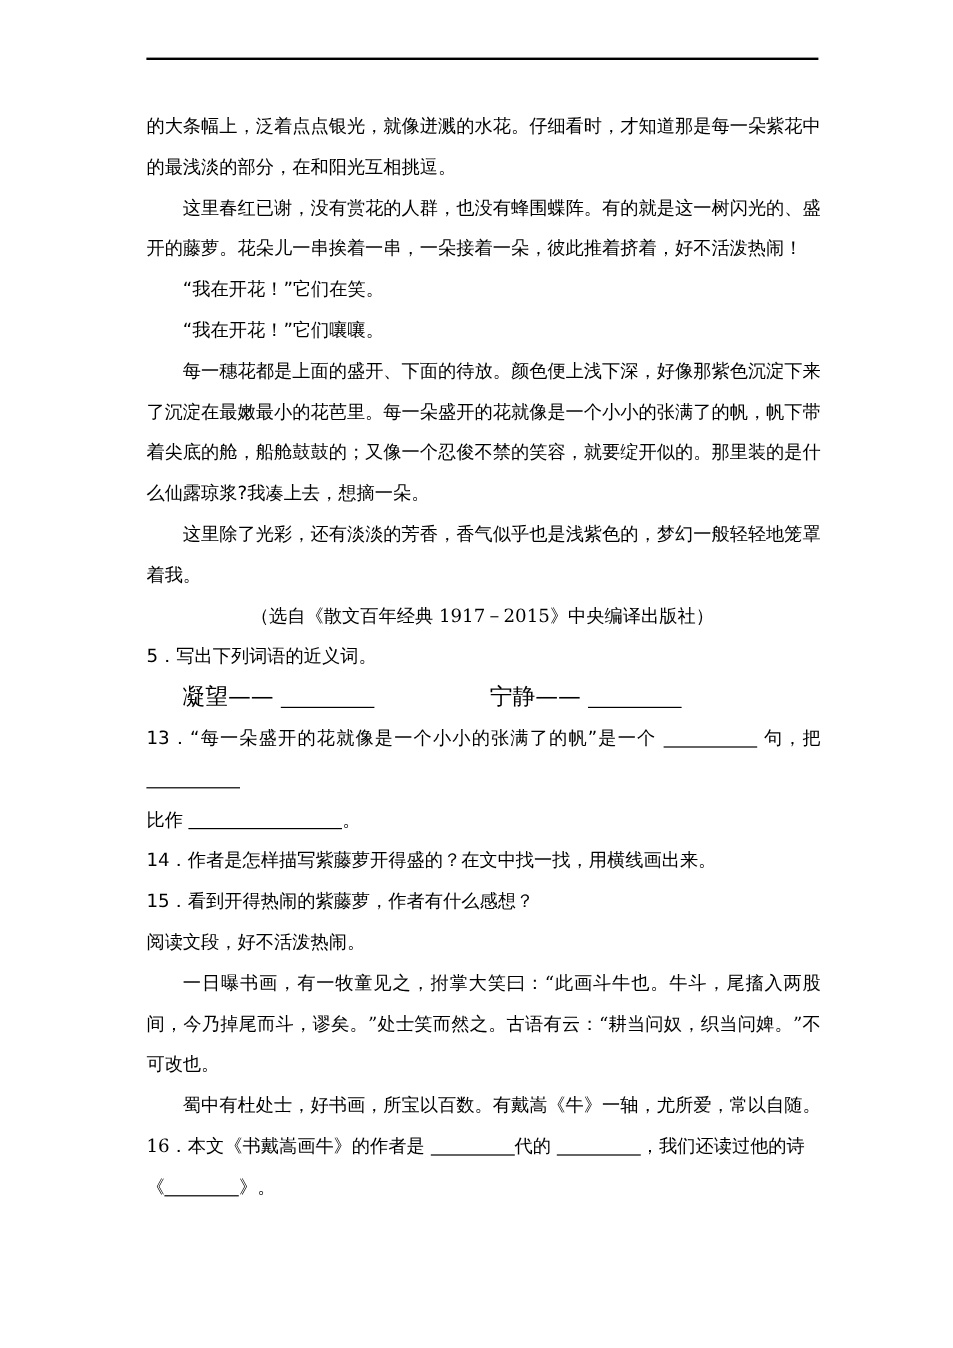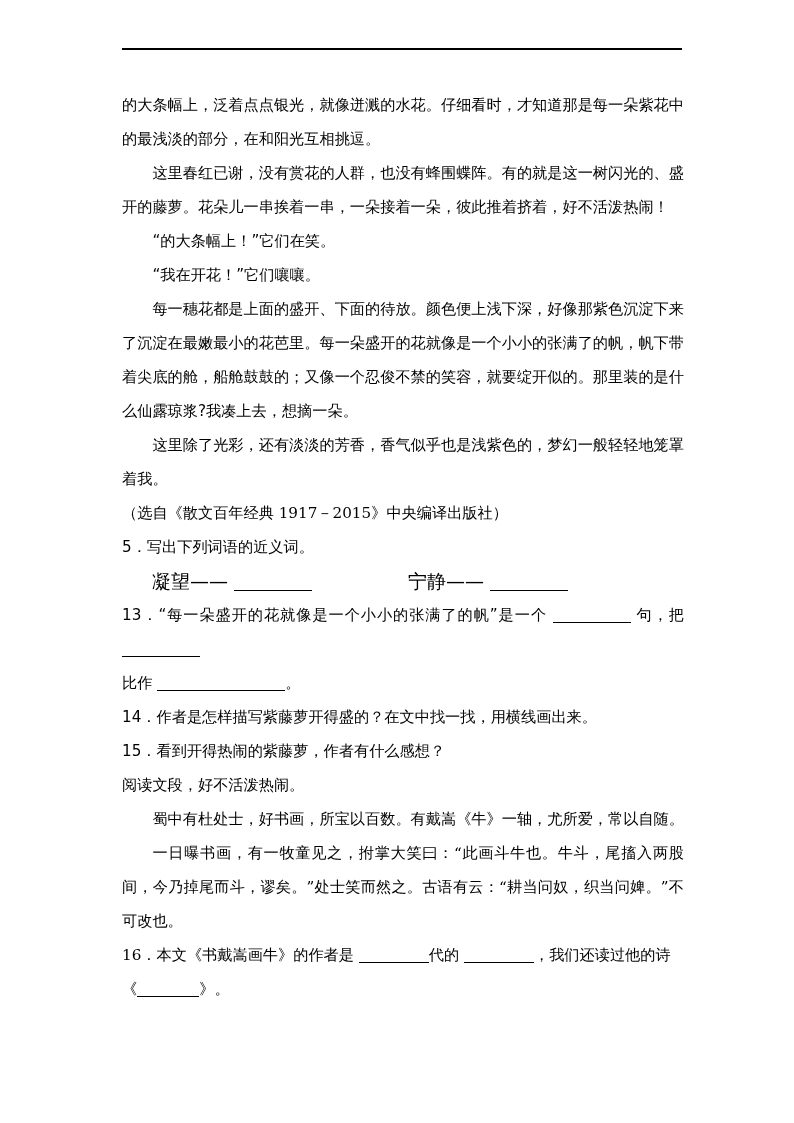--- a/index.html
+++ b/index.html
@@ -52,21 +52,21 @@
     line-height: 34px;
     text-align: justify;
     text-justify: inter-ideograph;
     font-family: "DejaVu Serif", "Liberation Serif", serif;
   }
   .indent2 { text-indent: 2em; }
   .attrib {
     margin: 0;
     font-size: 15.2px;
     line-height: 34px;
-    text-align: left;
+    text-align: center;
     padding-right: 2px;
     font-family: "DejaVu Serif", "Liberation Serif", serif;
   }
   .q {
     margin: 0;
     font-size: 15.2px;
     line-height: 34px;
     text-align: justify;
     text-justify: inter-ideograph;
     font-family: "DejaVu Sans", "Liberation Sans", sans-serif;
@@ -102,21 +102,21 @@
 <div class="page">
 
   <div class="header-rule"></div>
 
   <div class="content">
 
     <p class="para">的大条幅上，泛着点点银光，就像迸溅的水花。仔细看时，才知道那是每一朵紫花中的最浅淡的部分，在和阳光互相挑逗。</p>
 
     <p class="para indent2">这里春红已谢，没有赏花的人群，也没有蜂围蝶阵。有的就是这一树闪光的、盛开的藤萝。花朵儿一串挨着一串，一朵接着一朵，彼此推着挤着，好不活泼热闹！</p>
 
-    <p class="para indent2">“的大条幅上！”它们在笑。</p>
+    <p class="para indent2">“我在开花！”它们在笑。</p>
 
     <p class="para indent2">“我在开花！”它们嚷嚷。</p>
 
     <p class="para indent2">每一穗花都是上面的盛开、下面的待放。颜色便上浅下深，好像那紫色沉淀下来了沉淀在最嫩最小的花芭里。每一朵盛开的花就像是一个小小的张满了的帆，帆下带着尖底的舱，船舱鼓鼓的；又像一个忍俊不禁的笑容，就要绽开似的。那里装的是什么仙露琼浆?我凑上去，想摘一朵。</p>
 
 
     <p class="para indent2" style="padding-right:0px;">这里除了光彩，还有淡淡的芳香，香气似乎也是浅紫色的，梦幻一般轻轻地笼罩着我。</p>
 
     <p class="attrib">（选自《散文百年经典 1917－2015》中央编译出版社）</p>
 
@@ -125,20 +125,20 @@
     <div class="row-syn"><span>凝望——</span> <span class="blank bw-lg"></span><span class="gap-wide"></span><span>宁静——</span> <span class="blank bw-lg"></span></div>
 
     <p class="q"><span>13．</span><span>“每一朵盛开的花就像是一个小小的张满了的帆”是一个</span> <span class="blank bw-lg"></span> <span>句，把</span><span class="blank bw-lg"></span><br><span>比作</span> <span class="blank bw-xl"></span><span>。</span></p>
 
     <p class="q"><span>14．</span><span>作者是怎样描写紫藤萝开得盛的？在文中找一找，用横线画出来。</span></p>
 
     <p class="q"><span>15．</span><span>看到开得热闹的紫藤萝，作者有什么感想？</span></p>
 
     <p class="q">阅读文段，好不活泼热闹。</p>
 
+    <p class="para-serif indent2">一日曝书画，有一牧童见之，拊掌大笑曰：“此画斗牛也。牛斗，尾搐入两股间，今乃掉尾而斗，谬矣。”处士笑而然之。古语有云：“耕当问奴，织当问婢。”不可改也。</p>
+
     <p class="para-serif indent2">蜀中有杜处士，好书画，所宝以百数。有戴嵩《牛》一轴，尤所爱，常以自随。</p>
-
-    <p class="para-serif indent2">一日曝书画，有一牧童见之，拊掌大笑曰：“此画斗牛也。牛斗，尾搐入两股间，今乃掉尾而斗，谬矣。”处士笑而然之。古语有云：“耕当问奴，织当问婢。”不可改也。</p>
 
     <p class="q-serif"><span>16．</span><span>本文《书戴嵩画牛》的作者是</span> <span class="blank bw-md"></span><span>代的</span> <span class="blank bw-md"></span><span>，我们还读过他的诗《</span><span class="blank bw-sm"></span><span>》。</span></p>
 
   </div>
 </div>
 
 </body></html>

